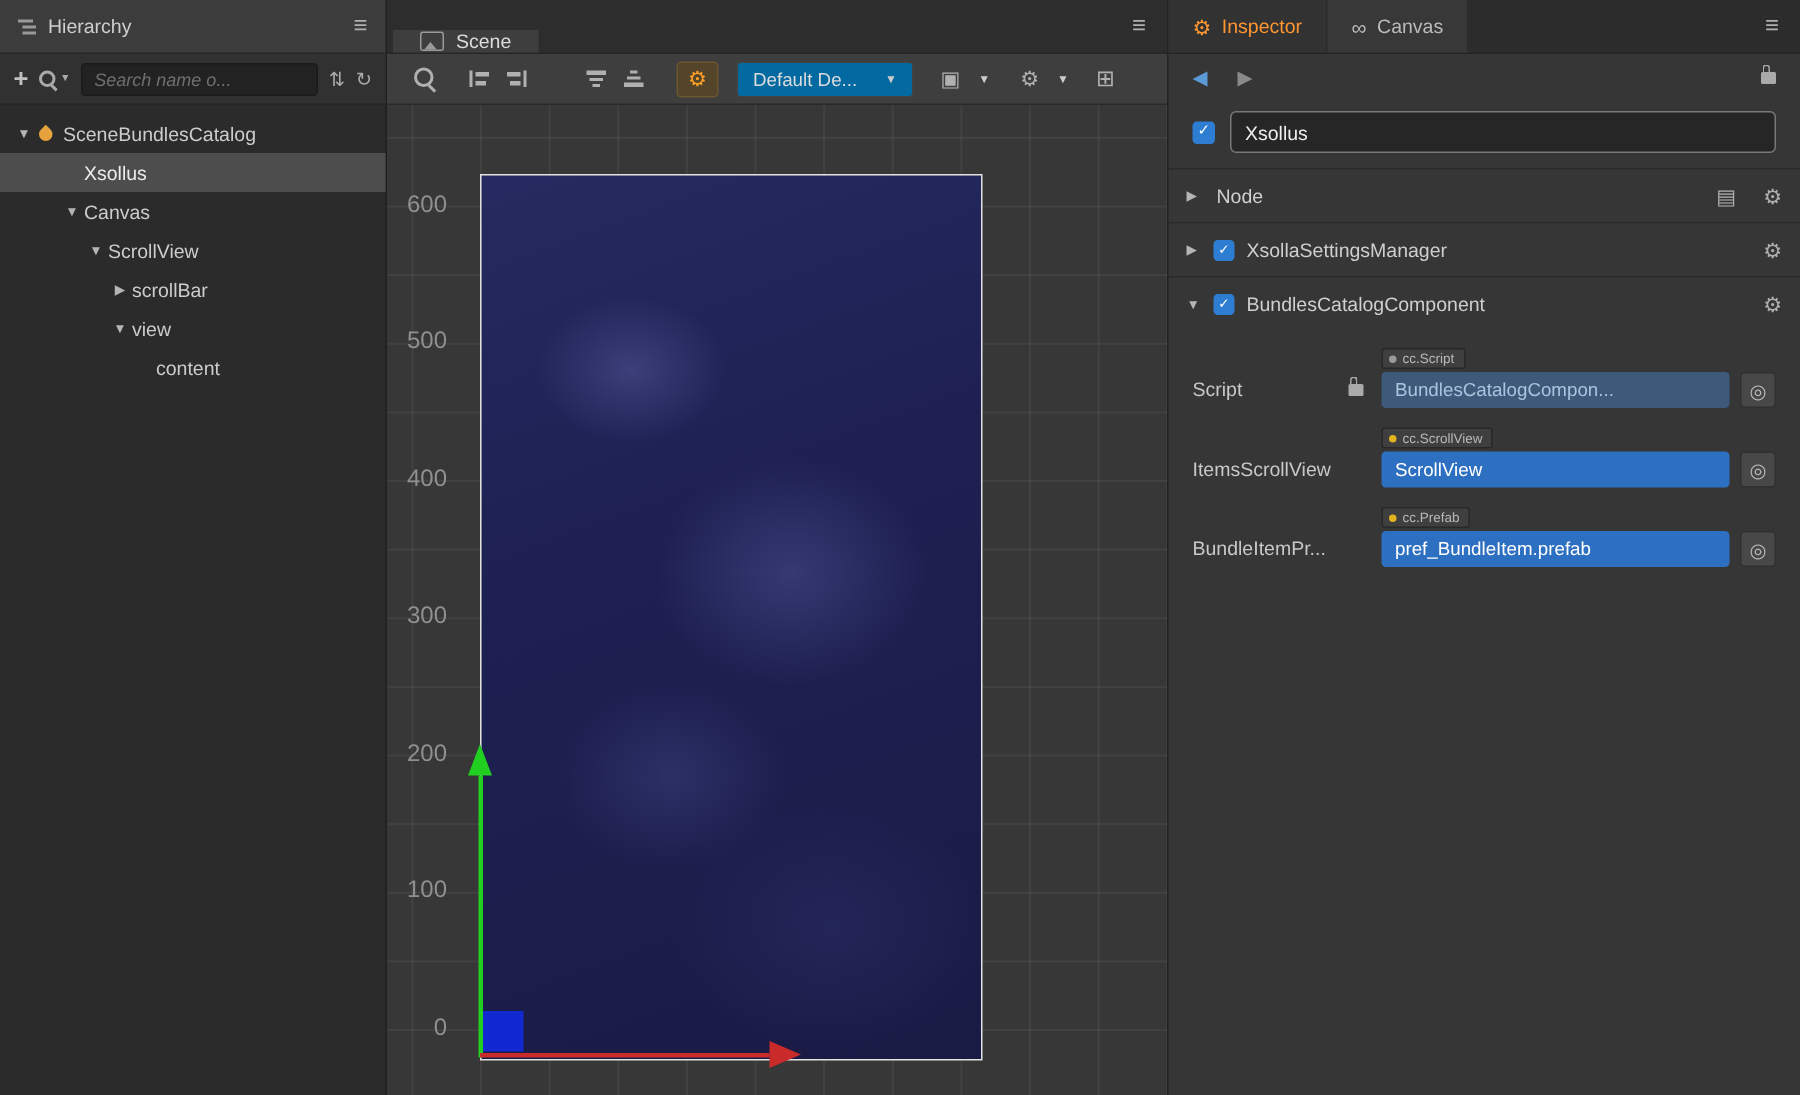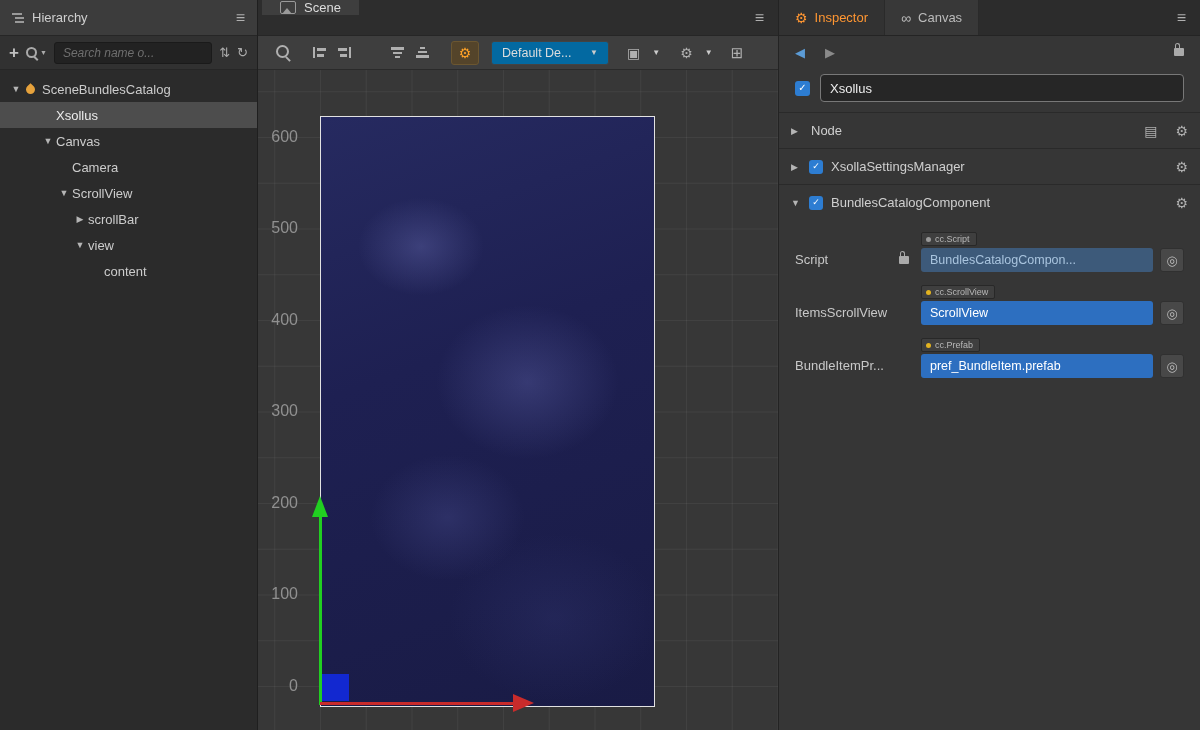--- a/index.html
+++ b/index.html
@@ -29,21 +29,21 @@
   .tree{padding-top:6px;}
   .trow{height:26px;display:flex;align-items:center;cursor:pointer;box-sizing:border-box;}
   .trow.selected{background:#4d4d4d;}
   .exp{width:16px;font-size:9px;color:#b5b5b5;text-align:center;flex:none;cursor:pointer;}
   .tlabel{color:#cccccc;white-space:nowrap;}
   .trow.selected .tlabel{color:#ececec;}
   .i-scene{width:9px;height:9px;background:#e6a23c;border-radius:0 50% 50% 50%;transform:rotate(45deg);margin:0 7px 0 2px;flex:none;}
 
   
   .scene-panel{left:258px;width:520px;background:#373737;}
-  .scene-tabbar{height:36px;background:#2d2d2d;display:flex;align-items:flex-start;border-bottom:1px solid #262626;box-sizing:border-box;gap:22px;}
+  .scene-tabbar{height:36px;background:#2d2d2d;display:flex;align-items:flex-end;border-bottom:1px solid #262626;box-sizing:border-box;gap:22px;}
   .scene-tab{display:flex;align-items:center;gap:8px;padding:0 18px;background:#3e3e3e;color:#ddd;cursor:pointer;margin-left:4px;}
   .i-pic{width:14px;height:11px;border:1px solid #9a9a9a;border-radius:2px;position:relative;overflow:hidden;}
   .i-pic::after{content:"";position:absolute;left:1px;bottom:-1px;border-left:5px solid transparent;border-right:5px solid transparent;border-bottom:6px solid #9a9a9a;}
   .scene-tabbar .menu-glyph{align-self:center;margin-right:14px;}
   .scene-toolbar{height:34px;background:#3e3e3e;display:flex;align-items:center;padding:0 10px;border-bottom:1px solid #2a2a2a;box-sizing:border-box;}
   .st-ic{color:#b0b0b0;cursor:pointer;line-height:1;}
   .i-magL{width:9px;height:9px;border:2px solid #b0b0b0;border-radius:50%;position:relative;display:inline-block;}
   .i-magL::after{content:"";position:absolute;width:2px;height:6px;background:#b0b0b0;left:9px;top:9px;transform:rotate(-45deg);}
   .i-colL{width:13px;height:11px;display:inline-block;background:
       linear-gradient(#b0b0b0,#b0b0b0) 0 0/2px 11px no-repeat,
@@ -144,23 +144,20 @@
         <span class="i-scene"></span>
         <span class="tlabel">SceneBundlesCatalog</span>
       </div>
       <div class="trow selected" style="padding-left:56px">
         <span class="tlabel">Xsollus</span>
       </div>
       <div class="trow" style="padding-left:40px">
         <span class="exp">▼</span>
         <span class="tlabel">Canvas</span>
       </div>
-      <div class="trow" style="padding-left:72px">
-        <span class="tlabel">Camera</span>
-      </div>
       <div class="trow" style="padding-left:56px">
         <span class="exp">▼</span>
         <span class="tlabel">ScrollView</span>
       </div>
       <div class="trow" style="padding-left:72px">
         <span class="exp">▶</span>
         <span class="tlabel">scrollBar</span>
       </div>
       <div class="trow" style="padding-left:72px">
         <span class="exp">▼</span>

